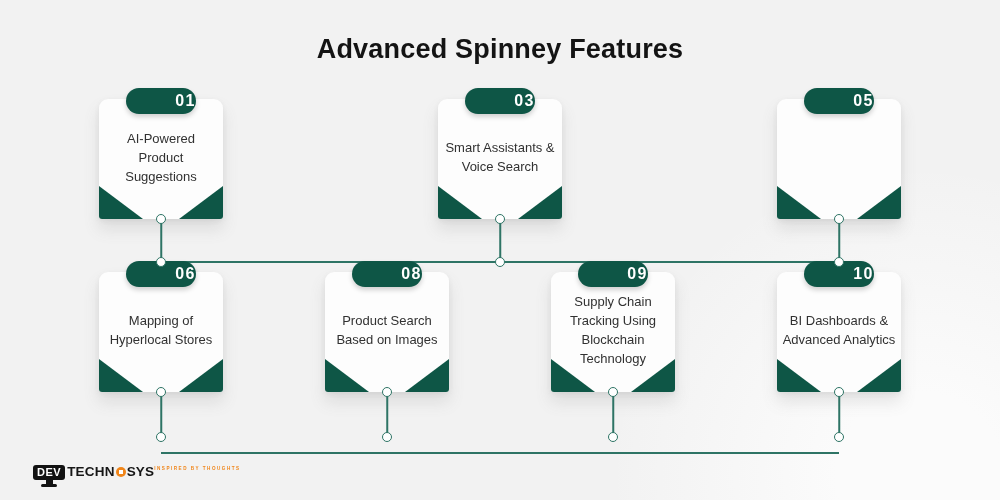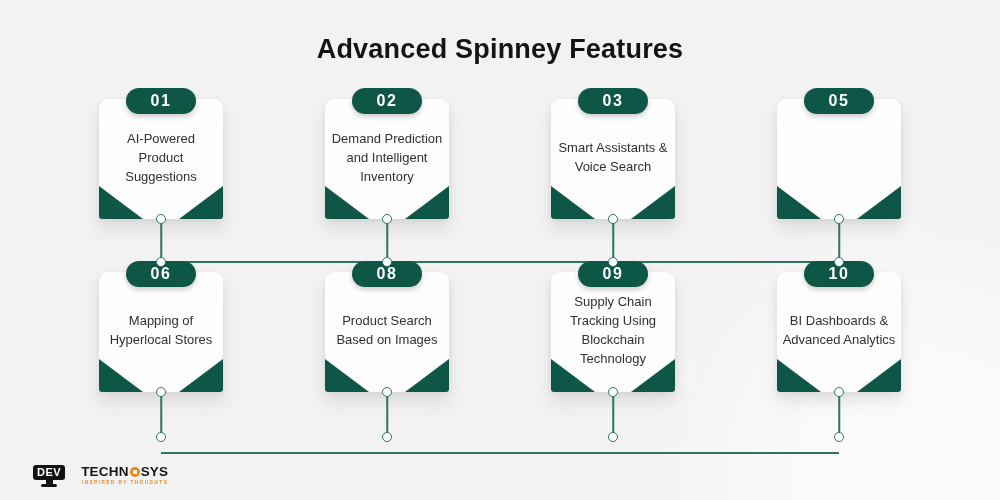--- a/index.html
+++ b/index.html
@@ -36,21 +36,21 @@
     background:var(--card);
     border-radius:9px 9px 3px 3px;
     box-shadow:0 10px 16px rgba(110,110,110,.16), 0 2px 5px rgba(120,120,120,.10);
     display:flex;align-items:center;justify-content:center;
     text-align:center;
   }
   .badge{
     position:absolute;top:-11px;left:50%;transform:translateX(-50%);
     width:70px;height:26px;border-radius:13px;
     background:var(--green);color:#fff;
-    display:flex;align-items:center;justify-content:center;
+    display:flex;align-items:center;justify-content:flex-end;
     font-size:16px;font-weight:700;letter-spacing:1.5px;
     box-shadow:0 3px 5px rgba(0,0,0,.18);
     z-index:3;
   }
   .card-text{
     position:relative;z-index:2;
     font-size:13px;line-height:19px;font-weight:500;
     color:var(--text);padding:14px 5px 18px;
     width:100%;
   }
@@ -75,30 +75,30 @@
   .row2 .stem{top:124px;height:40px;}
   .row1 .joint{top:158px;}
   .row2 .joint{top:160px;}
   .hline{
     position:absolute;left:161px;width:678px;height:1.5px;
     background:var(--line);z-index:0;
   }
   .hline1{top:261px;}
   .hline2{top:452px;}
   
-  .logo{position:absolute;left:33px;top:465px;display:flex;align-items:flex-start;gap:16px;}
+  .logo{position:absolute;left:33px;top:465px;display:flex;align-items:flex-start;gap:2px;}
   .monitor{display:flex;flex-direction:column;align-items:center;}
   .monitor-screen{
     background:#121212;color:#fff;border-radius:3px;
     font-size:11px;font-weight:800;letter-spacing:.5px;
     padding:1px 4px 2px;line-height:12px;
   }
   .monitor-neck{width:7px;height:4px;background:#121212;}
   .monitor-base{width:16px;height:2.5px;background:#121212;border-radius:2px;}
-  .brand{display:flex;flex-direction:column;text-align:right;}
+  .brand{display:flex;flex-direction:row;text-align:right;}
   .brand-line{display:flex;align-items:center;font-size:13.5px;font-weight:800;color:#161616;letter-spacing:.2px;line-height:14px;}
   .gear{
     display:inline-block;width:10px;height:10px;border-radius:50%;
     background:radial-gradient(circle,#fff 0 2.5px,var(--orange) 2.5px 5px);
     margin:0 1px;
   }
   .tagline{font-size:4.6px;font-weight:700;letter-spacing:1.5px;color:var(--orange);margin-top:1px;}
 </style>
 </head>
 <body>
@@ -117,31 +117,20 @@
           <span>01</span>
         </div>
       <div class="card-text">AI-Powered Product Suggestions</div>
       <div class="tri tri-l"></div>
       <div class="tri tri-r"></div>
       <div class="node node-bottom"></div>
       <div class="stem"></div>
       <div class="node joint"></div>
     </div>
 
-    <div class="card">
-      <div class="badge">
-          <span>02</span>
-        </div>
-      <div class="card-text">Demand Prediction and Intelligent Inventory</div>
-      <div class="tri tri-l"></div>
-      <div class="tri tri-r"></div>
-      <div class="node node-bottom"></div>
-      <div class="stem"></div>
-      <div class="node joint"></div>
-    </div>
 
     <div class="card">
       <div class="badge">
           <span>03</span>
         </div>
       <div class="card-text">Smart Assistants &amp; Voice Search</div>
       <div class="tri tri-l"></div>
       <div class="tri tri-r"></div>
       <div class="node node-bottom"></div>
       <div class="stem"></div>

